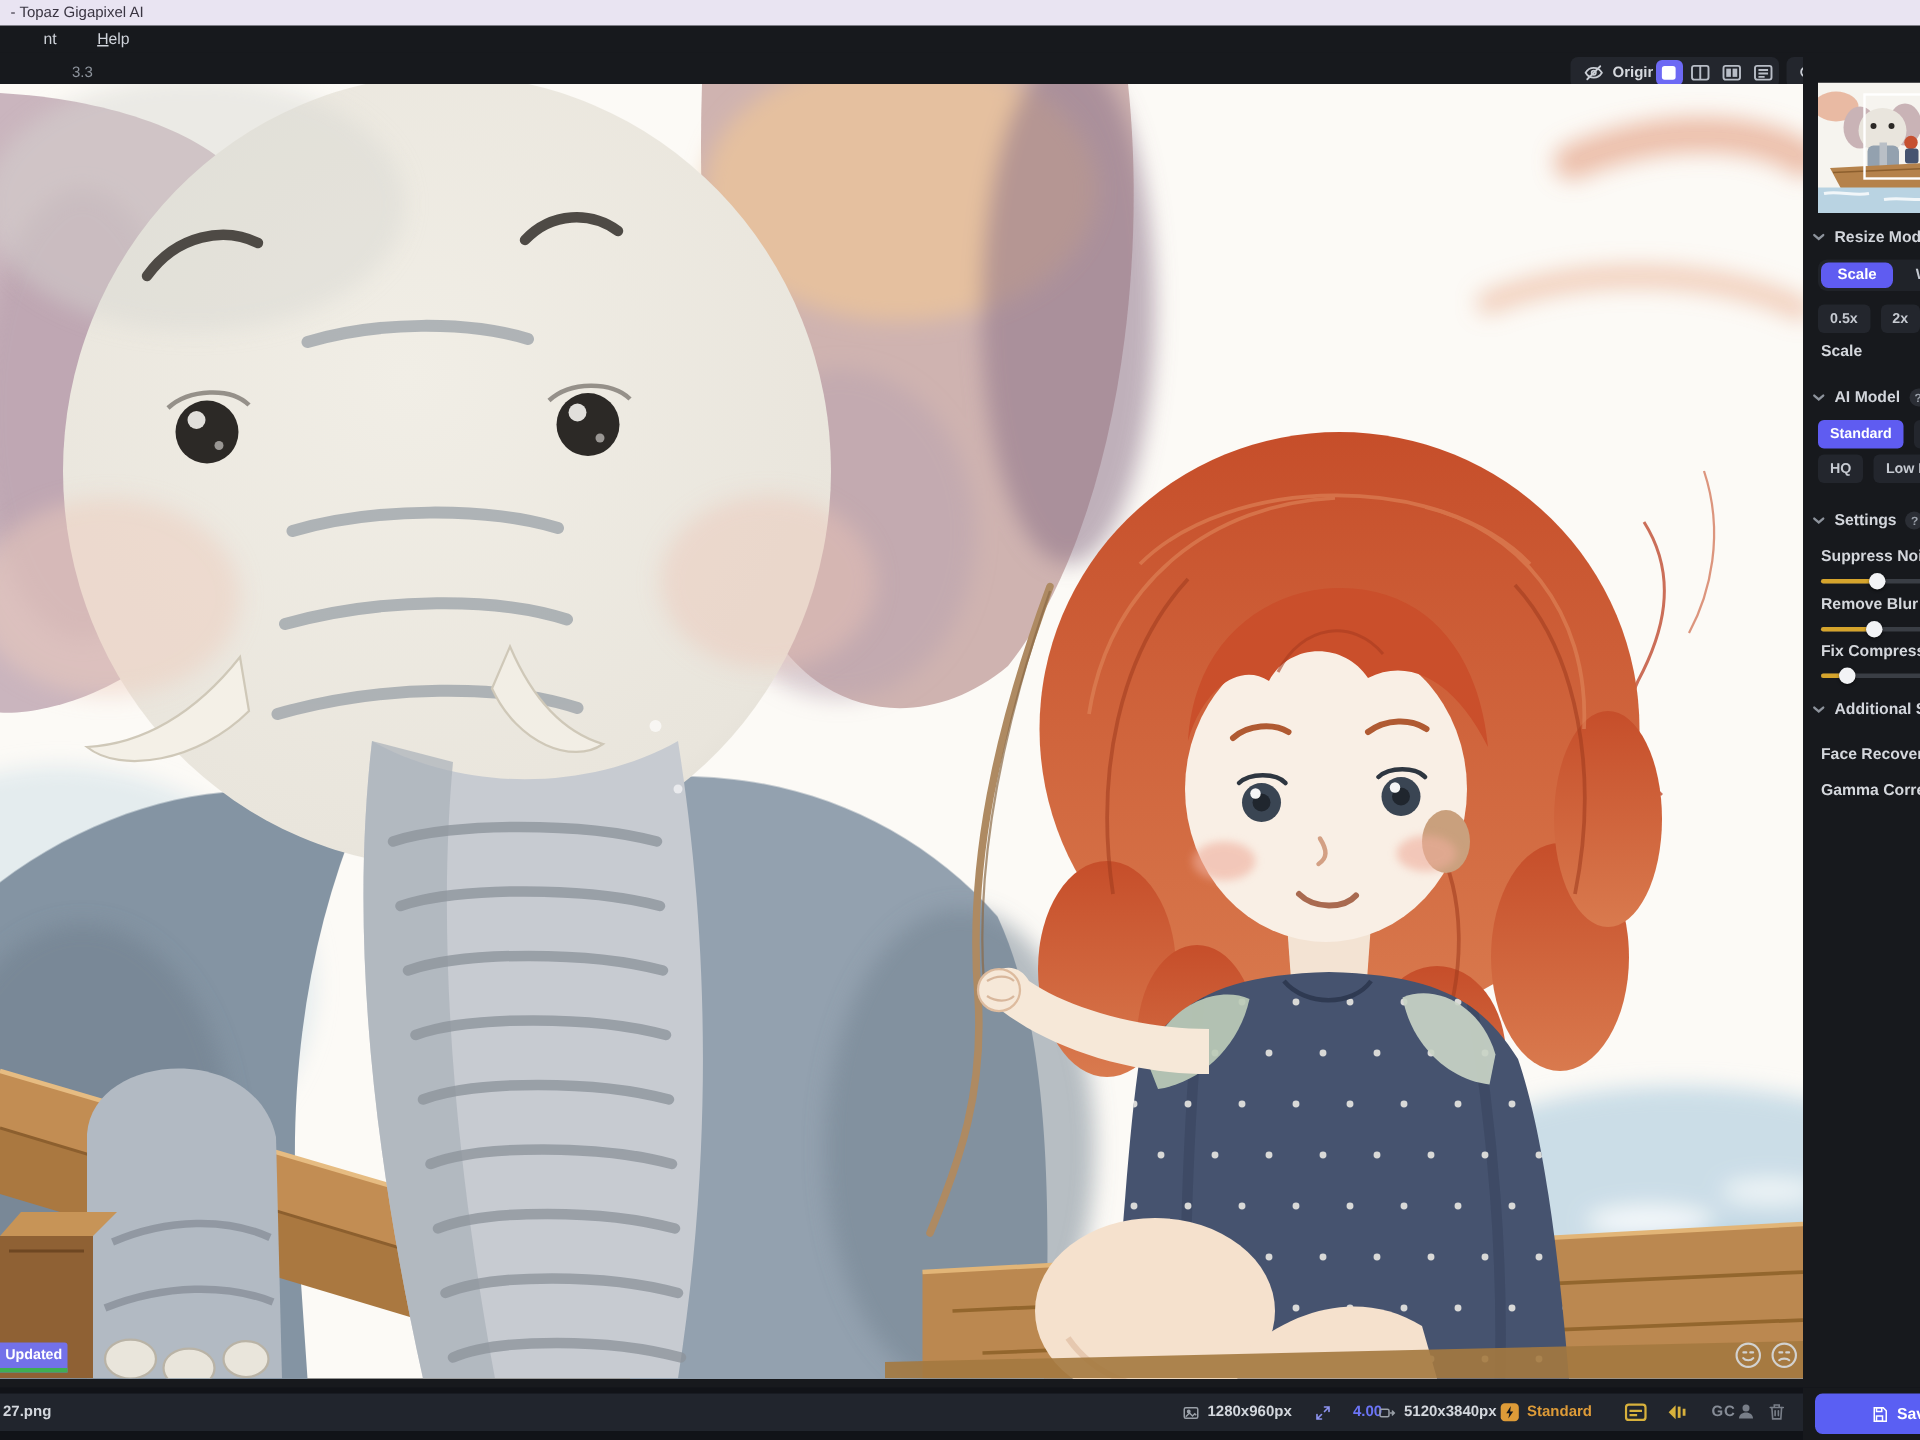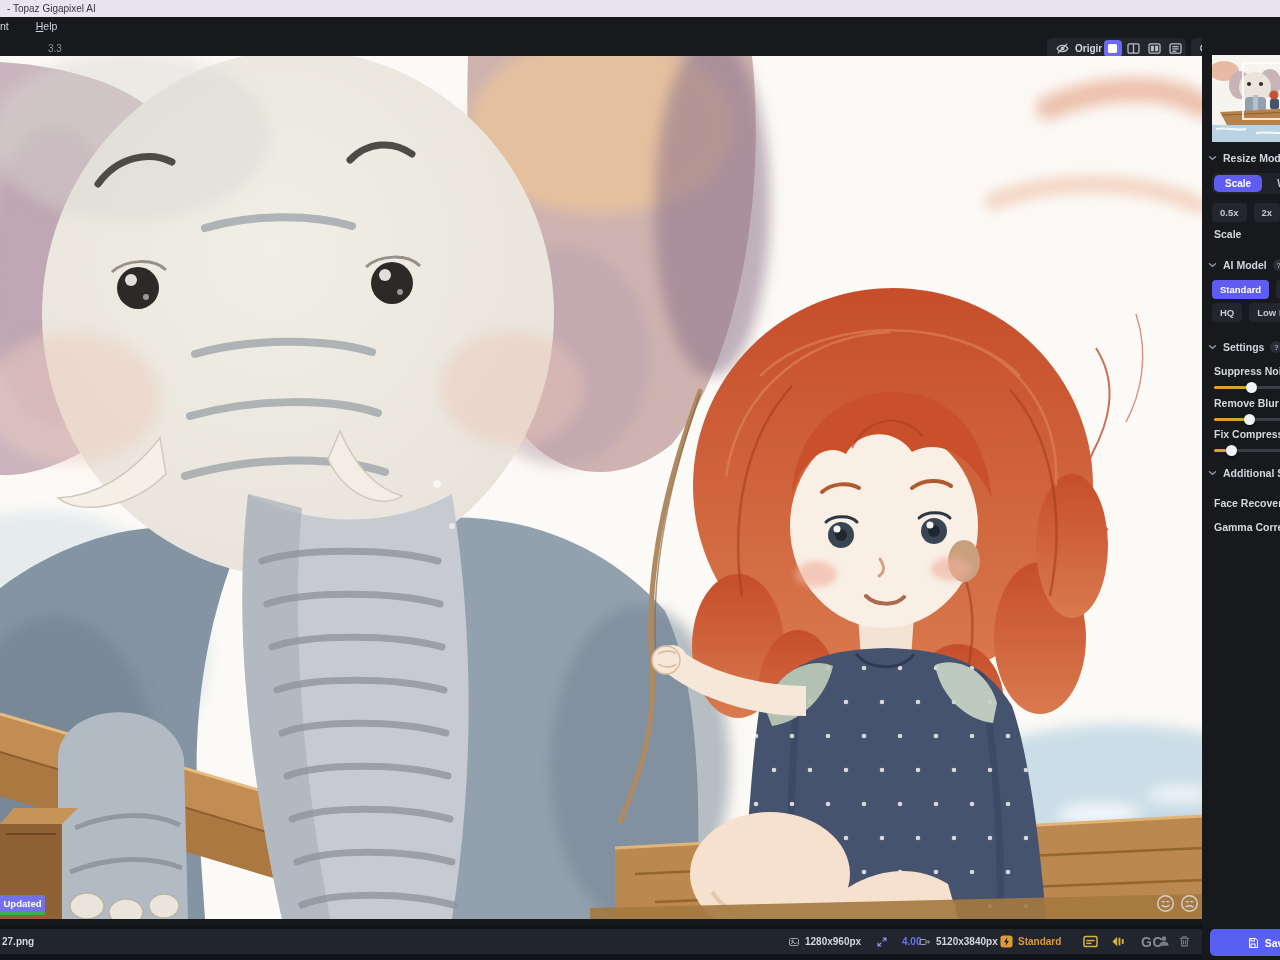--- a/index.html
+++ b/index.html
@@ -5,21 +5,21 @@
   * { margin:0; padding:0; box-sizing:border-box; }
   html,body { width:1280px; height:960px; }
   body { position:relative; overflow:hidden; background:#17191d;
          font-family:"Liberation Sans", sans-serif; -webkit-font-smoothing:antialiased; }
 
   
   .titlebar { position:absolute; left:0; top:0; width:1280px; height:34px;
               background:#e9e4f2; color:#3a3542; font-size:10px; line-height:17px;
               padding-left:7px; }
   .menubar { position:absolute; left:0; top:17px; width:1280px; height:18px;
-             background:#17191d; color:#cfd3da; font-size:10.5px; line-height:18px; }
+             background:#17191d; color:#cfd3da; font-size:10.5px; line-height:18px;padding-left:29px; }
   .menubar .menu-item { display:inline-block; margin-right:14px; cursor:default; }
   .menu-item.u::first-letter { text-decoration:underline; }
   #menu-frag { margin-left:0; }
   #menu-help { margin-left:13px; }
 
   
   .toolbar { position:absolute; left:0; top:35px; width:1202px; height:27px;
              background:#17191d;margin-left:48px; }
   .version-frag { position:absolute; left:0; top:8px; color:#8d939c; font-size:10px; }
   .tb-group { position:absolute; top:3px; height:21px; background:#23262d; border-radius:5px;
@@ -552,21 +552,21 @@
         <line x1="3.5" y1="6" x2="12.5" y2="6"></line>
         <line x1="3.5" y1="9" x2="9" y2="9"></line>
       </svg>
 
     <svg class="ic" style="position:absolute; left:1111px; top:5px;" width="15" height="15" viewBox="0 0 16 16">
         <polygon points="6.5,3 6.5,13 1.5,8" fill="#d8b13c"></polygon>
         <rect x="8" y="4" width="2" height="8" fill="#d8b13c"></rect>
         <rect x="11.5" y="5.5" width="2" height="5" fill="#d8b13c"></rect>
       </svg>
 
-    <span class="st-item" style="left:1141px; color:#868c96; font-size:14px; letter-spacing:0.5px;">GC</span>
+    <span class="st-item" style="left:1141px; color:#868c96; font-size:10px; letter-spacing:0.5px;">GC</span>
 
     <svg class="ic" style="position:absolute; left:1157px; top:5px;" width="14" height="14" viewBox="0 0 24 24" fill="#787e88">
         <circle cx="12" cy="8" r="4"></circle>
         <path d="M4 20 c0-4.4 3.6-7 8-7 s8 2.6 8 7 z"></path>
       </svg>
 
     <svg class="ic" style="position:absolute; left:1178px; top:5px;" width="13" height="14" viewBox="0 0 24 24" fill="none" stroke="#787e88" stroke-width="2" stroke-linecap="round">
         <path d="M4 7 h16 M9 7 V4 h6 v3 M6 7 l1 14 h10 l1 -14 M10 11 v6 M14 11 v6"></path>
       </svg>
   </div>

